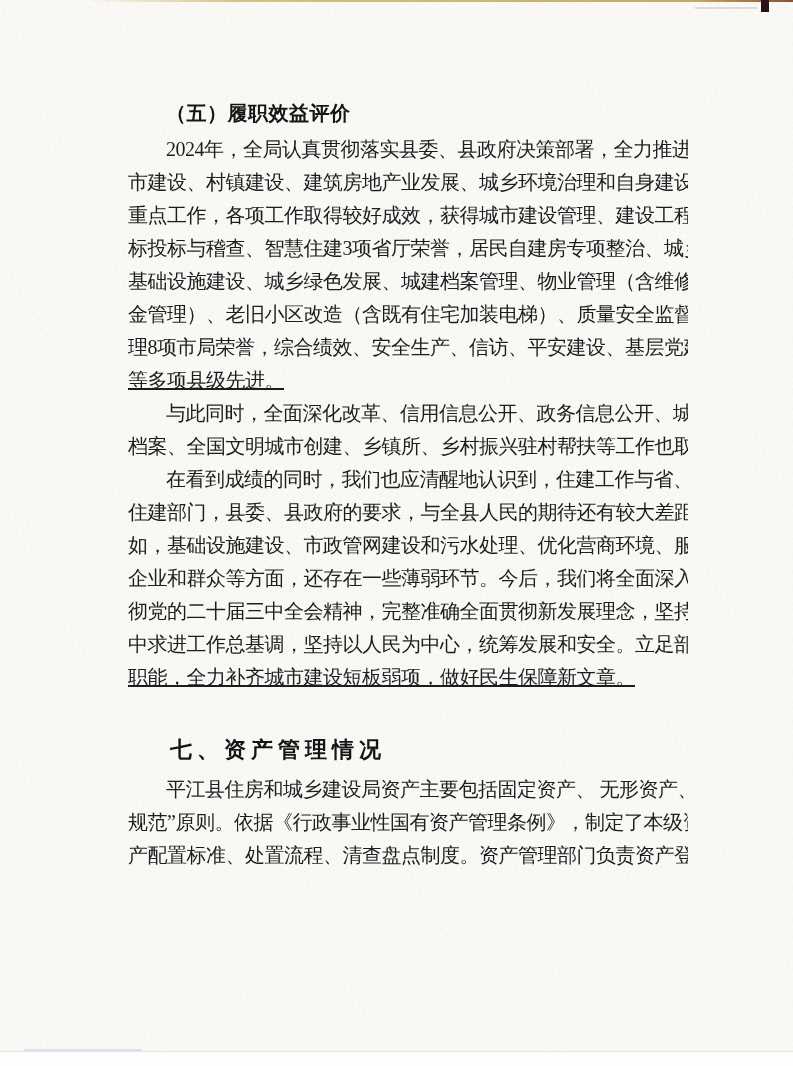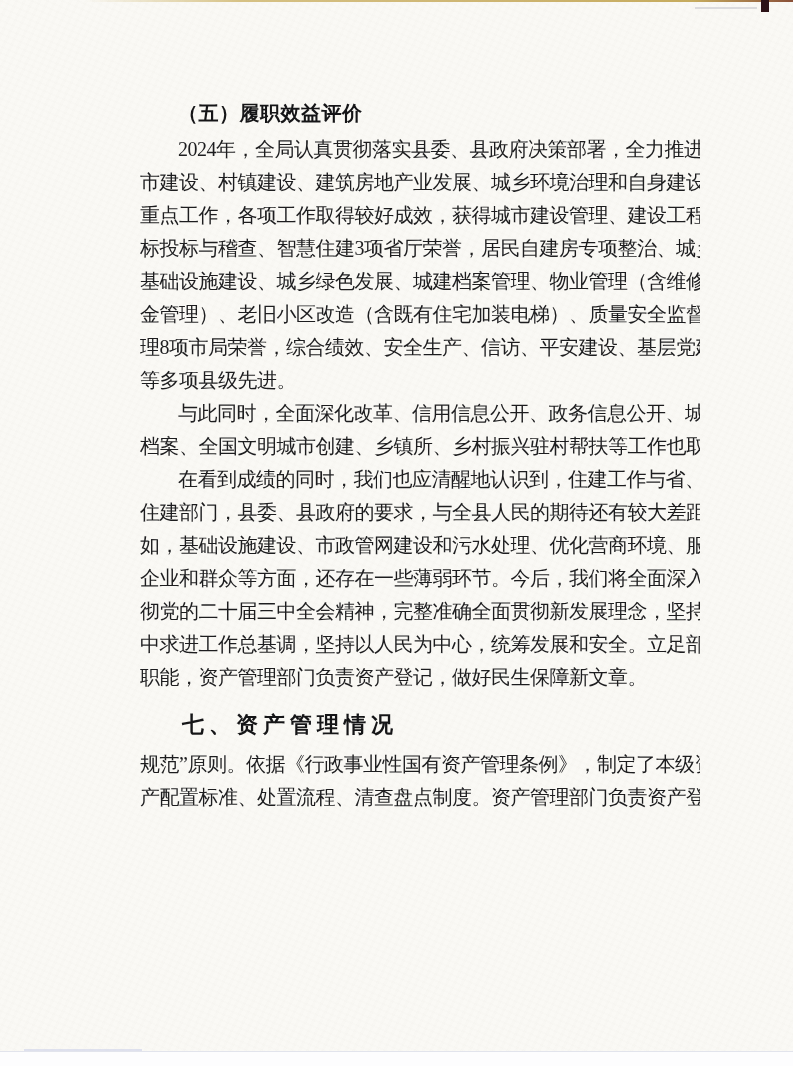--- a/index.html
+++ b/index.html
@@ -52,53 +52,53 @@
   .bottom-left-line {
     position: absolute;
     bottom: 0; left: 24px;
     width: 118px; height: 2px;
     background: #c8cee8;
     opacity: .55;
   }
   
   .content {
     position: absolute;
-    top: 0; left: 140px;
+    top: 0; left: 128px;
     width: 560px;
     padding-top: 97px;
     color: #1d1d1f;
   }
   .line {
     font-size: 20px;
     line-height: 33px;
     height: 33px;
     letter-spacing: -0.5px;
     text-align: justify;
     text-align-last: justify;
     overflow: hidden;
     white-space: nowrap;
   }
   .line.first { text-indent: 38px; }
-  .line.last  { text-align-last: left; }
+  .line.last  { text-align-last: left; text-decoration: underline; }
   .heading {
     font-weight: bold;
     color: #151517;
   }
   .h-minor {
     font-size: 20px;
     line-height: 33px;
     padding-left: 38px;
     margin-bottom: 3px;
     letter-spacing: 0.5px;
   }
   .h-major {
     font-size: 22px;
     line-height: 34px;
     padding-left: 42px;
-    margin-top: 14px;
+    margin-top: 39px;
     margin-bottom: 6px;
     letter-spacing: 5px;
   }
 </style>
 </head>
 <body>
 
 <div class="page">
   <div class="paper">
     <div class="top-edge-line"></div>
@@ -120,23 +120,24 @@
           <div class="line first">与此同时，全面深化改革、信用信息公开、政务信息公开、城建</div>
           <div class="line">档案、全国文明城市创建、乡镇所、乡村振兴驻村帮扶等工作也取得</div>
         </div>
         <div class="paragraph">
           <div class="line first">在看到成绩的同时，我们也应清醒地认识到，住建工作与省、市</div>
           <div class="line">住建部门，县委、县政府的要求，与全县人民的期待还有较大差距，</div>
           <div class="line">如，基础设施建设、市政管网建设和污水处理、优化营商环境、服务</div>
           <div class="line">企业和群众等方面，还存在一些薄弱环节。今后，我们将全面深入贯</div>
           <div class="line">彻党的二十届三中全会精神，完整准确全面贯彻新发展理念，坚持稳</div>
           <div class="line">中求进工作总基调，坚持以人民为中心，统筹发展和安全。立足部门</div>
-          <div class="line last">职能，资产管理部门负责资产登记，做好民生保障新文章。</div>
+          <div class="line last">职能，全力补齐城市建设短板弱项，做好民生保障新文章。</div>
         </div>
         <div class="heading h-major">七、资产管理情况</div>
         <div class="paragraph">
+          <div class="line first">平江县住房和城乡建设局资产主要包括固定资产、 无形资产、</div>
           <div class="line">规范”原则。依据《行政事业性国有资产管理条例》，制定了本级资</div>
           <div class="line">产配置标准、处置流程、清查盘点制度。资产管理部门负责资产登记</div>
         </div>
       </div>
     <div class="bottom-left-line"></div>
   </div>
 </div>
 
 </body></html>

